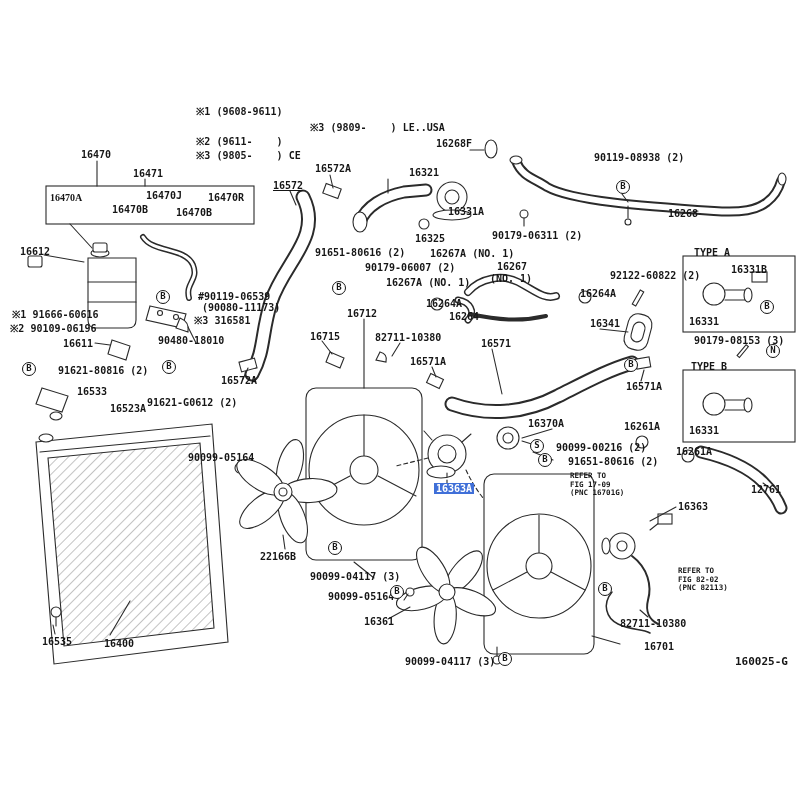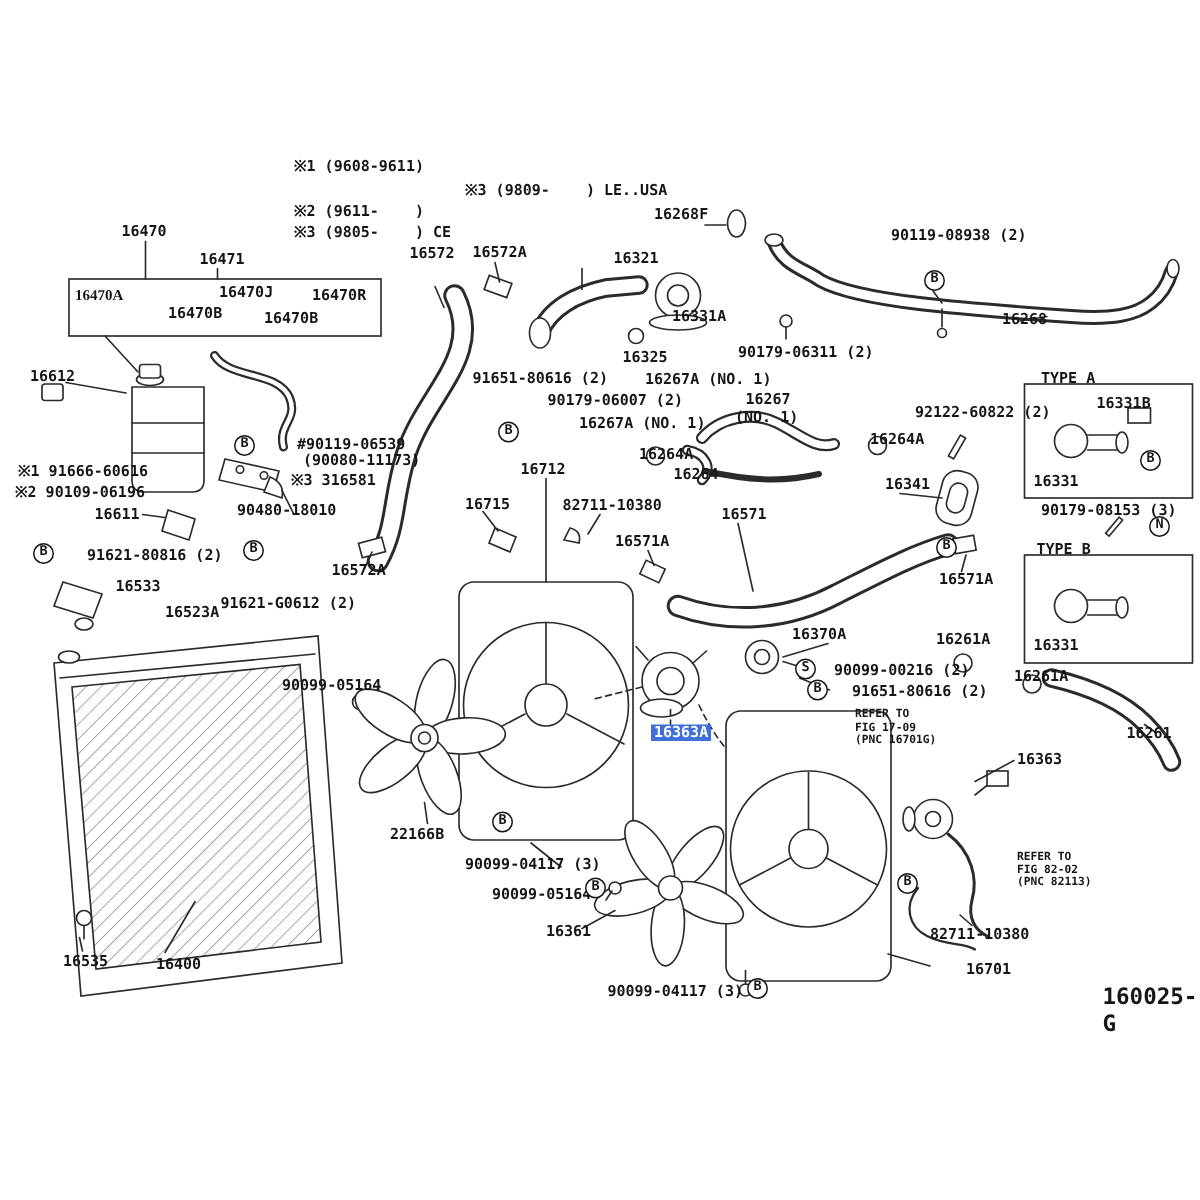--- a/index.html
+++ b/index.html
@@ -23,21 +23,21 @@
   }
   .part-label.circled{
     box-sizing:border-box;width:14px;height:14px;
     border:1.4px solid #161616;border-radius:50%;
     font-size:9px;line-height:11px;text-align:center;
     background:#fff;white-space:normal;
   }
   .drawing-number{
     position:absolute;z-index:2;
     font-family:"DejaVu Sans Mono",monospace;
-    font-weight:bold;font-size:15px;color:#161616;
+    font-weight:bold;font-size:11px;color:#161616;
   }
 </style>
 </head>
 <body style="background: rgb(255, 255, 255); --hl: #3f6fd8;">
 
 <div class="stage">
 
   <svg class="art" width="800" height="800" viewBox="0 0 800 800" stroke="#2b2b2b" fill="none" stroke-width="1.1" stroke-linecap="round">
     <defs>
       <pattern id="hatch" patternUnits="userSpaceOnUse" width="7" height="7" patternTransform="rotate(45)">
@@ -225,21 +225,21 @@
       <div class="part-label" style="left: 310px; top: 122px;">※3 (9809-    ) LE..USA</div>
       <div class="part-label" style="left: 81px; top: 149px;">16470</div>
       <div class="part-label" style="left: 133px; top: 168px;">16471</div>
       <div class="part-label" style="left: 50px; top: 192px; font-family: Liberation Serif, serif;">16470A</div>
       <div class="part-label" style="left: 146px; top: 190px;">16470J</div>
       <div class="part-label" style="left: 208px; top: 192px;">16470R</div>
       <div class="part-label" style="left: 112px; top: 204px;">16470B</div>
       <div class="part-label" style="left: 176px; top: 207px;">16470B</div>
       <div class="part-label" style="left: 20px; top: 246px;">16612</div>
       <div class="part-label" style="left: 315px; top: 163px;">16572A</div>
-      <div class="part-label" style="left: 273px; top: 164px;">16572</div>
+      <div class="part-label" style="left: 273px; top: 180px; text-decoration: underline;">16572</div>
       <div class="part-label" style="left: 373px; top: 167px; margin-left: 36px;">16321</div>
       <div class="part-label" style="left: 436px; top: 138px;">16268F</div>
       <div class="part-label" style="left: 594px; top: 152px;">90119-08938 (2)</div>
       <div class="part-label" style="left: 448px; top: 206px;">16331A</div>
       <div class="part-label" style="left: 415px; top: 233px;">16325</div>
       <div class="part-label" style="left: 492px; top: 230px;">90179-06311 (2)</div>
       <div class="part-label" style="left: 668px; top: 208px;">16268</div>
       <div class="part-label" style="left: 694px; top: 247px;">TYPE A</div>
       <div class="part-label" style="left: 731px; top: 264px;">16331B</div>
       <div class="part-label" style="left: 689px; top: 316px;">16331</div>
@@ -273,21 +273,21 @@
       <div class="part-label" style="left: 77px; top: 386px;">16533</div>
       <div class="part-label" style="left: 147px; top: 397px;">91621-G0612 (2)</div>
       <div class="part-label" style="left: 82px; top: 403px; margin-left: 28px;">16523A</div>
       <div class="part-label" style="left: 221px; top: 375px;">16572A</div>
       <div class="part-label" style="left: 689px; top: 425px;">16331</div>
       <div class="part-label" style="left: 528px; top: 418px;">16370A</div>
       <div class="part-label" style="left: 556px; top: 442px;">90099-00216 (2)</div>
       <div class="part-label" style="left: 568px; top: 456px;">91651-80616 (2)</div>
       <div class="part-label" style="left: 624px; top: 421px;">16261A</div>
       <div class="part-label" style="left: 676px; top: 446px;">16261A</div>
-      <div class="part-label" style="left: 751px; top: 484px;">16261</div>
+      <div class="part-label" style="left: 751px; top: 484px;">12761</div>
       <div class="part-label" style="left: 188px; top: 452px;">90099-05164</div>
       <div class="part-label highlight" style="left: 434px; top: 483px;">16363A</div>
       <div class="part-label small" style="left: 570px; top: 472px;">REFER TO
 FIG 17-09
 (PNC 16701G)</div>
       <div class="part-label" style="left: 678px; top: 501px;">16363</div>
       <div class="part-label" style="left: 260px; top: 551px;">22166B</div>
       <div class="part-label" style="left: 310px; top: 571px;">90099-04117 (3)</div>
       <div class="part-label" style="left: 328px; top: 591px;">90099-05164</div>
       <div class="part-label" style="left: 364px; top: 616px;">16361</div>

